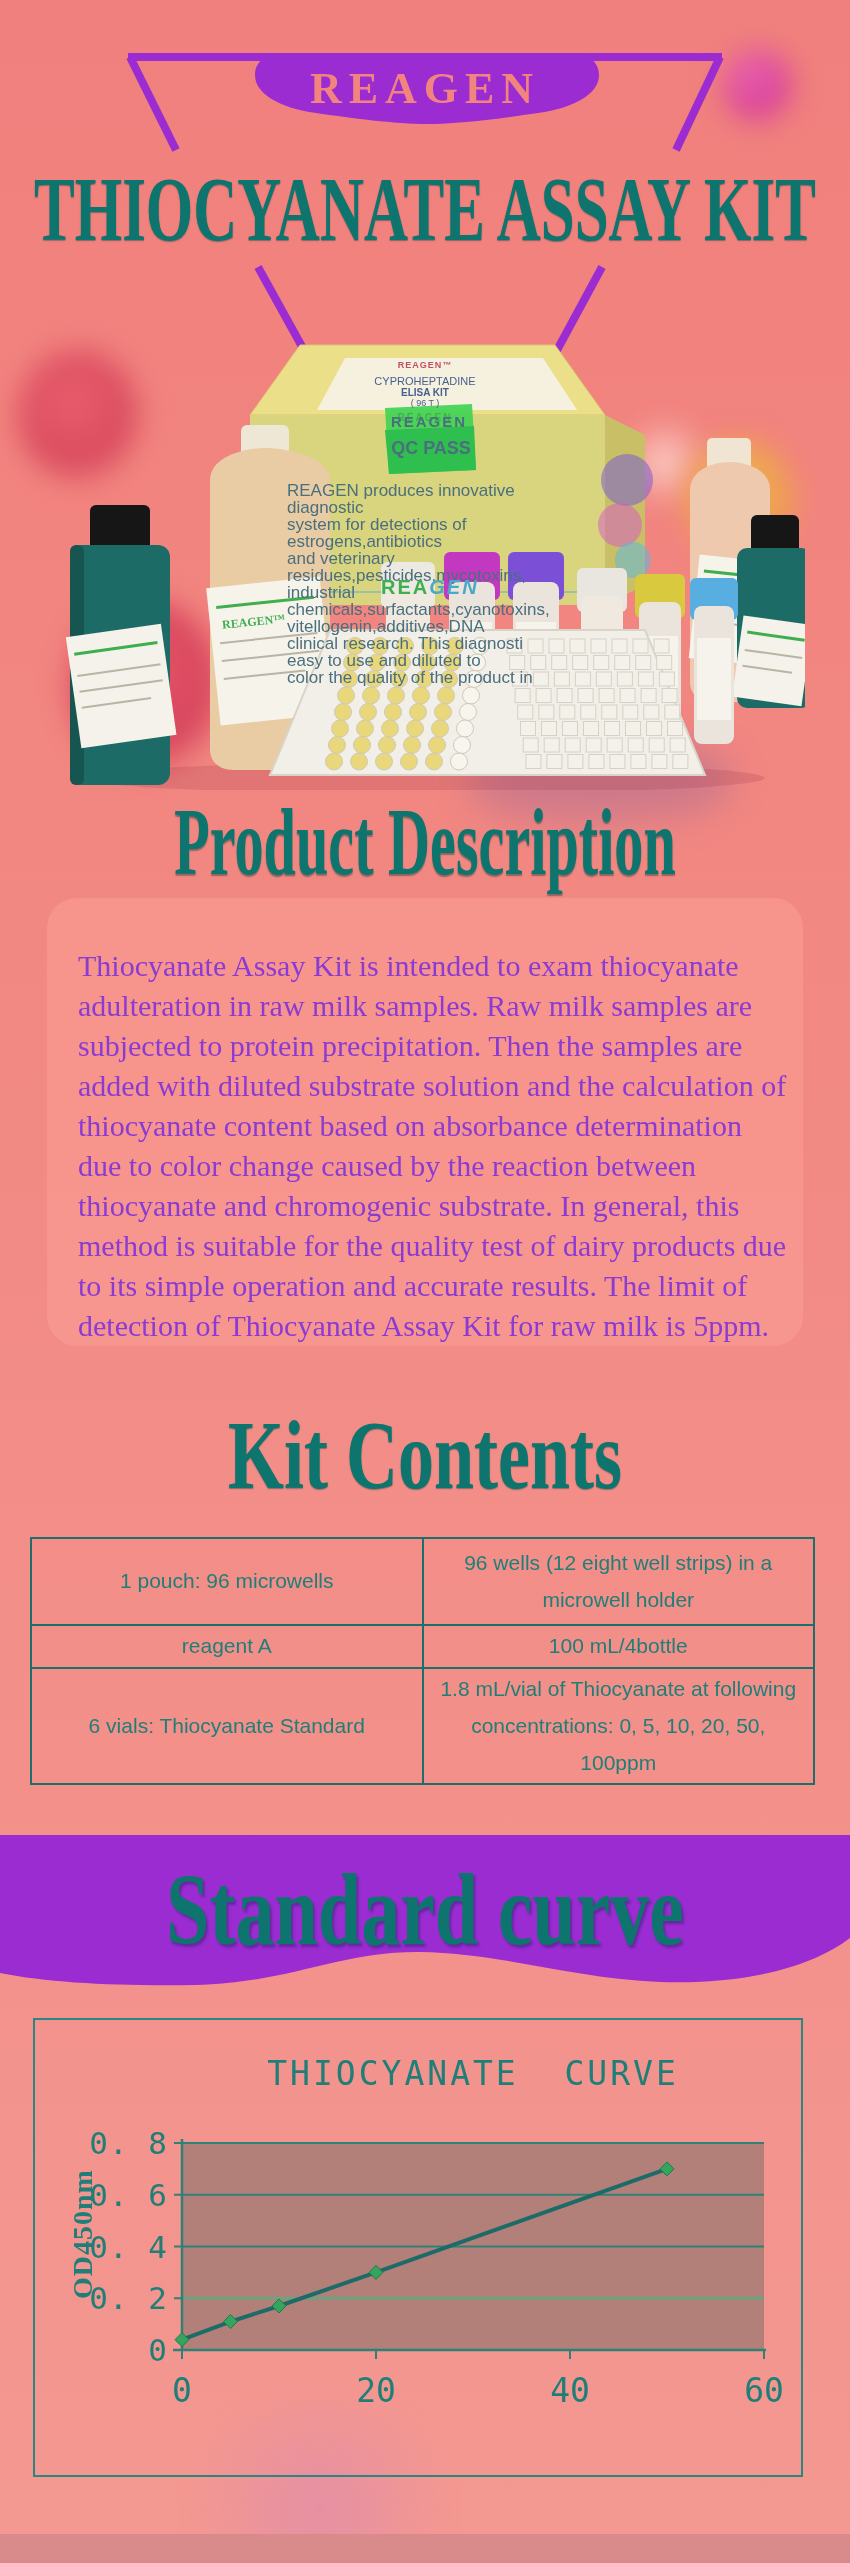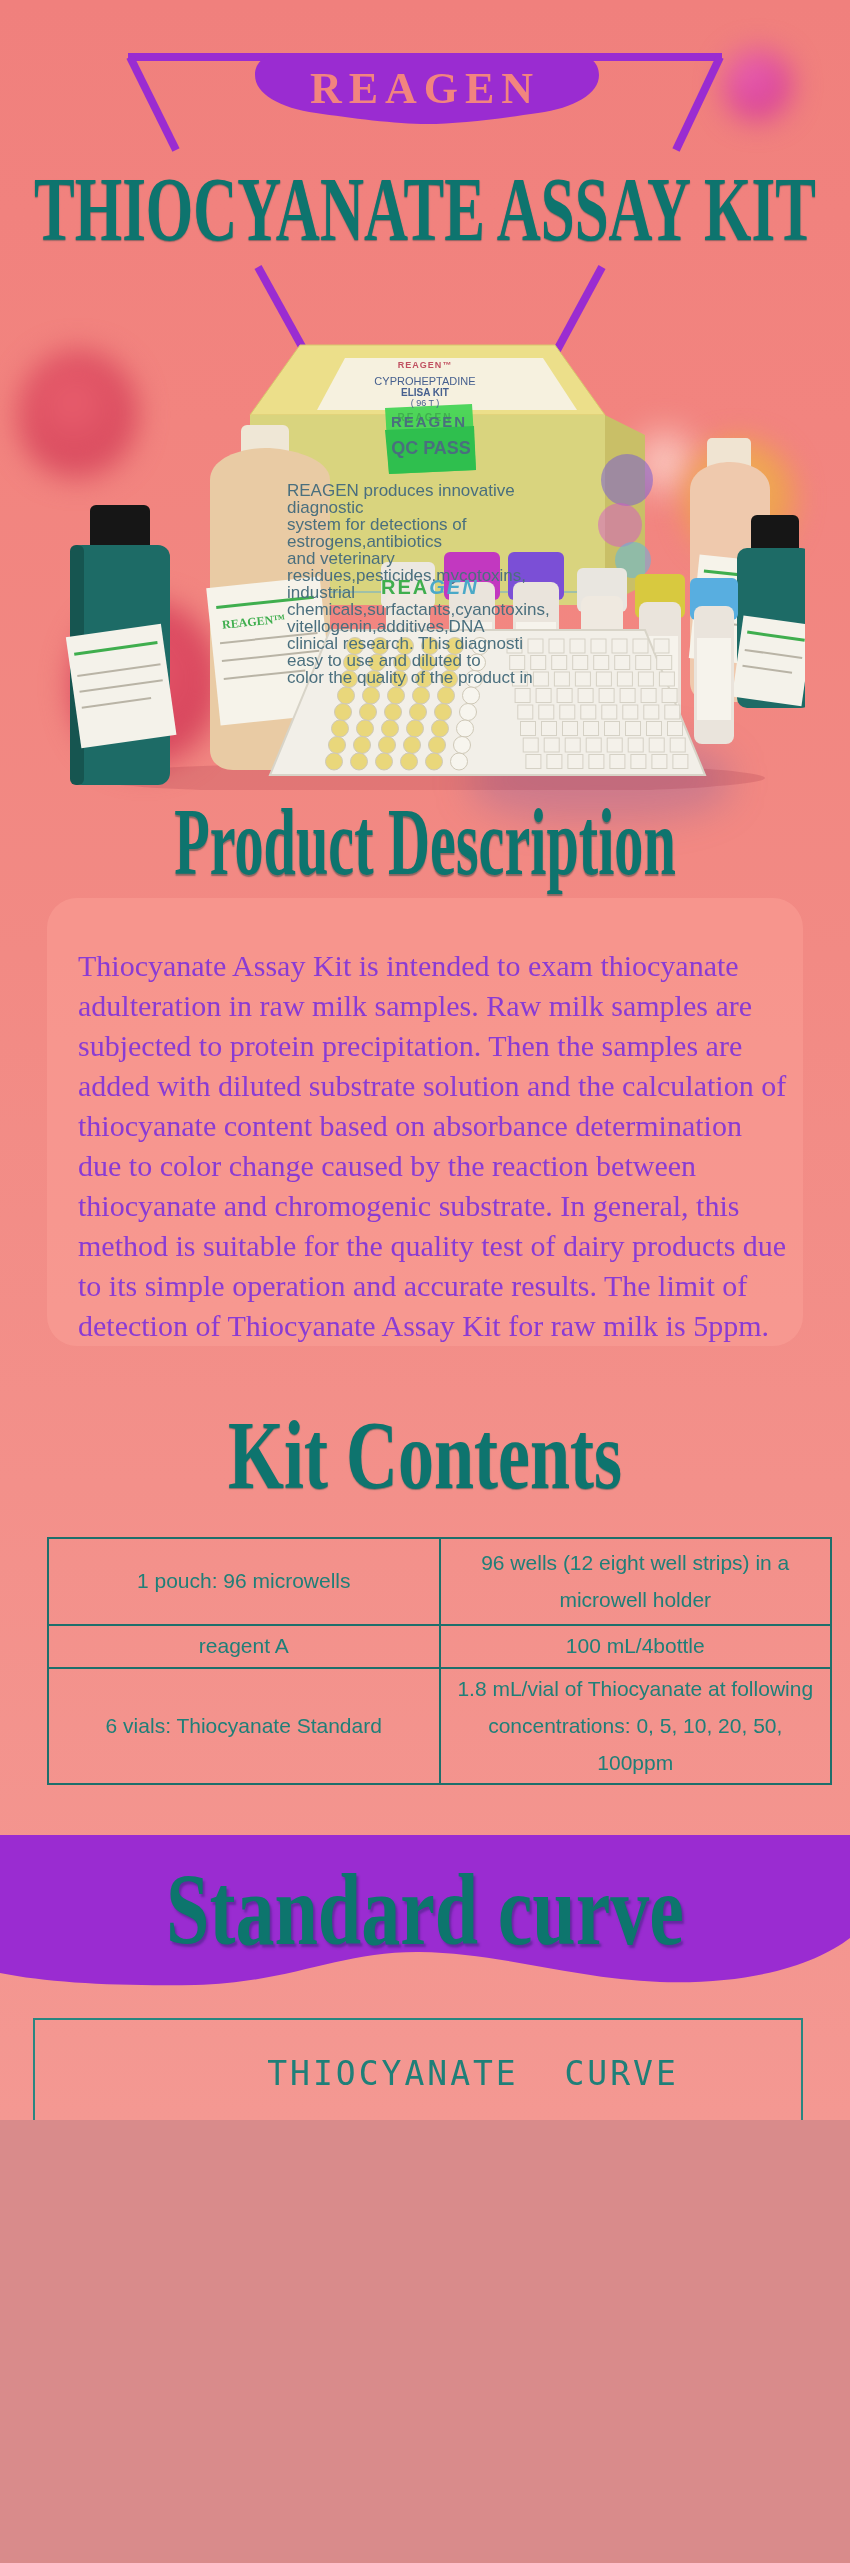--- a/index.html
+++ b/index.html
@@ -1,16 +1,16 @@
 <!DOCTYPE html>
 <html><head>
 <meta charset="utf-8">
 <style>
   html,body{margin:0;padding:0;background:#d98b8b;}
-  .poster{position:relative;width:850px;height:2120px;margin:0 auto;overflow:hidden;
+  .poster{position:relative;width:850px;height:2534px;margin:0 auto;overflow:hidden;
     background:linear-gradient(180deg,#f0807d 0%,#f2847f 20%,#f28a84 45%,#f3908a 70%,#f49892 100%);
     font-family:"Liberation Serif",serif;}
   .abs{position:absolute;}
   .balloon{position:absolute;border-radius:50%;filter:blur(14px);}
   .b-magenta{left:724px;top:50px;width:68px;height:72px;background:radial-gradient(circle at 40% 35%,#ec66b4,#d63e97 60%,rgba(214,62,151,0));}
   .b-red1{left:18px;top:350px;width:120px;height:130px;background:radial-gradient(circle at 45% 40%,#ea5f6e,#d84a5e 60%,rgba(216,74,94,0));}
   .b-red2{left:70px;top:600px;width:150px;height:170px;background:radial-gradient(circle at 45% 40%,#e8566a,#d6455c 60%,rgba(214,69,92,0));}
   .b-white{left:620px;top:415px;width:90px;height:95px;background:radial-gradient(circle,rgba(255,235,225,.8),rgba(255,235,225,0) 70%);}
   .b-orange{left:685px;top:440px;width:110px;height:120px;background:radial-gradient(circle at 45% 40%,#f3b060,#eda04c 55%,rgba(237,160,76,0));}
   .b-lav{left:180px;top:2400px;width:280px;height:220px;background:radial-gradient(circle,rgba(200,130,200,.35),rgba(200,130,200,0) 70%);}
@@ -18,21 +18,21 @@
 
   .heading{position:absolute;left:0;width:100%;text-align:center;font-weight:bold;color:#0e746e;
     text-shadow:0 1px 1px rgba(10,60,60,.45);}
   .brand-text{position:absolute;left:0;width:100%;text-align:center;font-weight:bold;color:#f2847f;
     font-size:44px;letter-spacing:7px;}
   .para{position:absolute;color:#8a3bd4;font-size:30px;line-height:40px;text-align:left;margin-top:24px;}
 
   .desc-panel{position:absolute;left:47px;top:898px;width:756px;height:448px;border-radius:30px;
     background:rgba(255,168,158,.38);}
 
-  table.kit{position:absolute;left:47px;top:1537px;width:785px;border-collapse:collapse;table-layout:fixed;}
+  table.kit{position:absolute;left:30px;top:1537px;width:785px;border-collapse:collapse;table-layout:fixed;}
   table.kit td{border:2px solid #1e6f6b;color:#1f7f78;font-family:"Liberation Sans",sans-serif;
     font-size:21px;text-align:center;vertical-align:middle;line-height:1.75;padding:2px 10px;}
   table.kit tr:nth-child(1){height:87px;}
   table.kit tr:nth-child(2){height:43px;}
   table.kit tr:nth-child(3){height:44px;}
   table.kit tr:nth-child(4){height:86px;}
 
   .chart-box{position:absolute;left:33px;top:2018px;width:770px;height:459px;border:2px solid #2a8680;box-sizing:border-box;}
   .chart-title{position:absolute;left:118px;top:34px;width:640px;text-align:center;color:#1f7f78;
     font-family:"DejaVu Sans Mono",monospace;font-size:33px;letter-spacing:3px;white-space:pre;}

